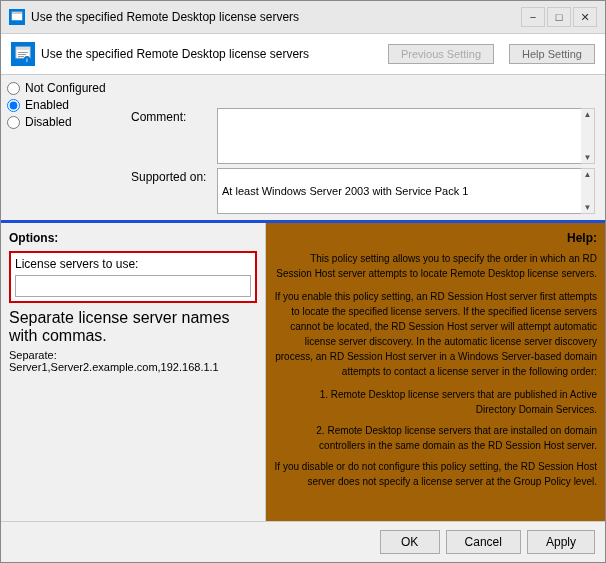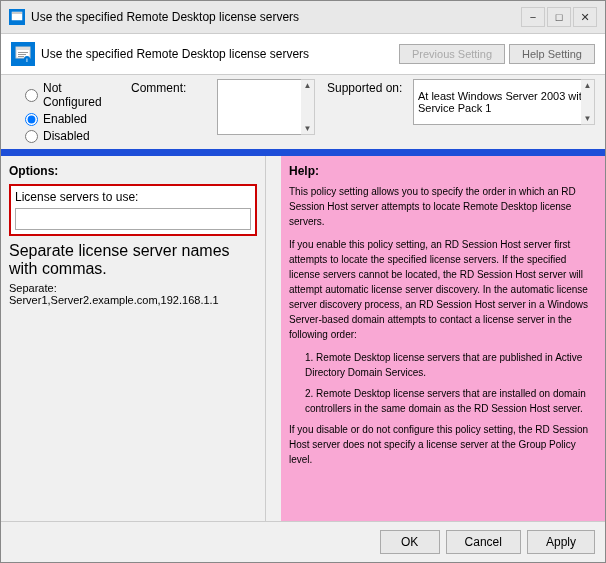--- a/index.html
+++ b/index.html
@@ -90,21 +90,21 @@
       color: white;
       font-size: 14px;
       flex-shrink: 0;
     }
     .header-title {
       font-size: 12px;
       color: #000;
     }
     .header-buttons {
       display: flex;
-      gap: 4px;
+      gap: 15px;
       align-items: flex-end;
     }
     .nav-btn {
       padding: 3px 12px;
       background: #e8e8e8;
       border: 1px solid #aaa;
       cursor: pointer;
       font-size: 11px;
       color: #666;
     }
@@ -170,22 +170,22 @@
       padding: 1px 0;
     }
     .scroll-arrow {
       font-size: 8px;
       color: #555;
     }
 
     .main-area {
       display: flex;
       flex: 1;
-      gap: 15px;
-      border-top: 7px solid #1d4ed8;
+      gap: 0;
+      border-top: 3px solid #1d4ed8;
       overflow: hidden;
     }
     .options-panel {
       width: 265px;
       border-right: 1px solid #ccc;
       padding: 8px;
       display: flex;
       flex-direction: column;
       background: #f0f0f0;
     }
@@ -220,21 +220,22 @@
     }
     .example-note {
       font-size: 11px;
       color: #000;
     }
 
     .help-panel {
       flex: 1;
       padding: 8px;
       overflow-y: auto;
-      background: #f9a8d4;
+      background: #a16207;
+      text-align: right;
     }
     .help-title {
       font-size: 12px;
       font-weight: bold;
       margin-bottom: 6px;
     }
     .help-text {
       font-size: 10px;
       color: #000;
       line-height: 1.5;
@@ -268,31 +269,32 @@
     .footer-btn.primary {
       background: #e8e8e8;
     }
 
     .upper-left {
       display: flex;
       background: #f0f0f0;
     }
     .radio-column {
       width: 130px;
-      padding: 6px 24px;
+      padding: 6px 6px;
       display: flex;
       flex-direction: column;
       gap: 3px;
     }
     .right-fields {
       flex: 1;
       padding: 4px 10px 6px 0;
       display: flex;
-      flex-direction: row;
-      gap: 12px;
+      flex-direction: column;
+      gap: 4px;
+      margin-top: 29px;
     }
 
     .scrollable-comment {
       display: flex;
       position: relative;
     }
     .scrollable-comment .comment-box {
       flex: 1;
     }
   </style>

